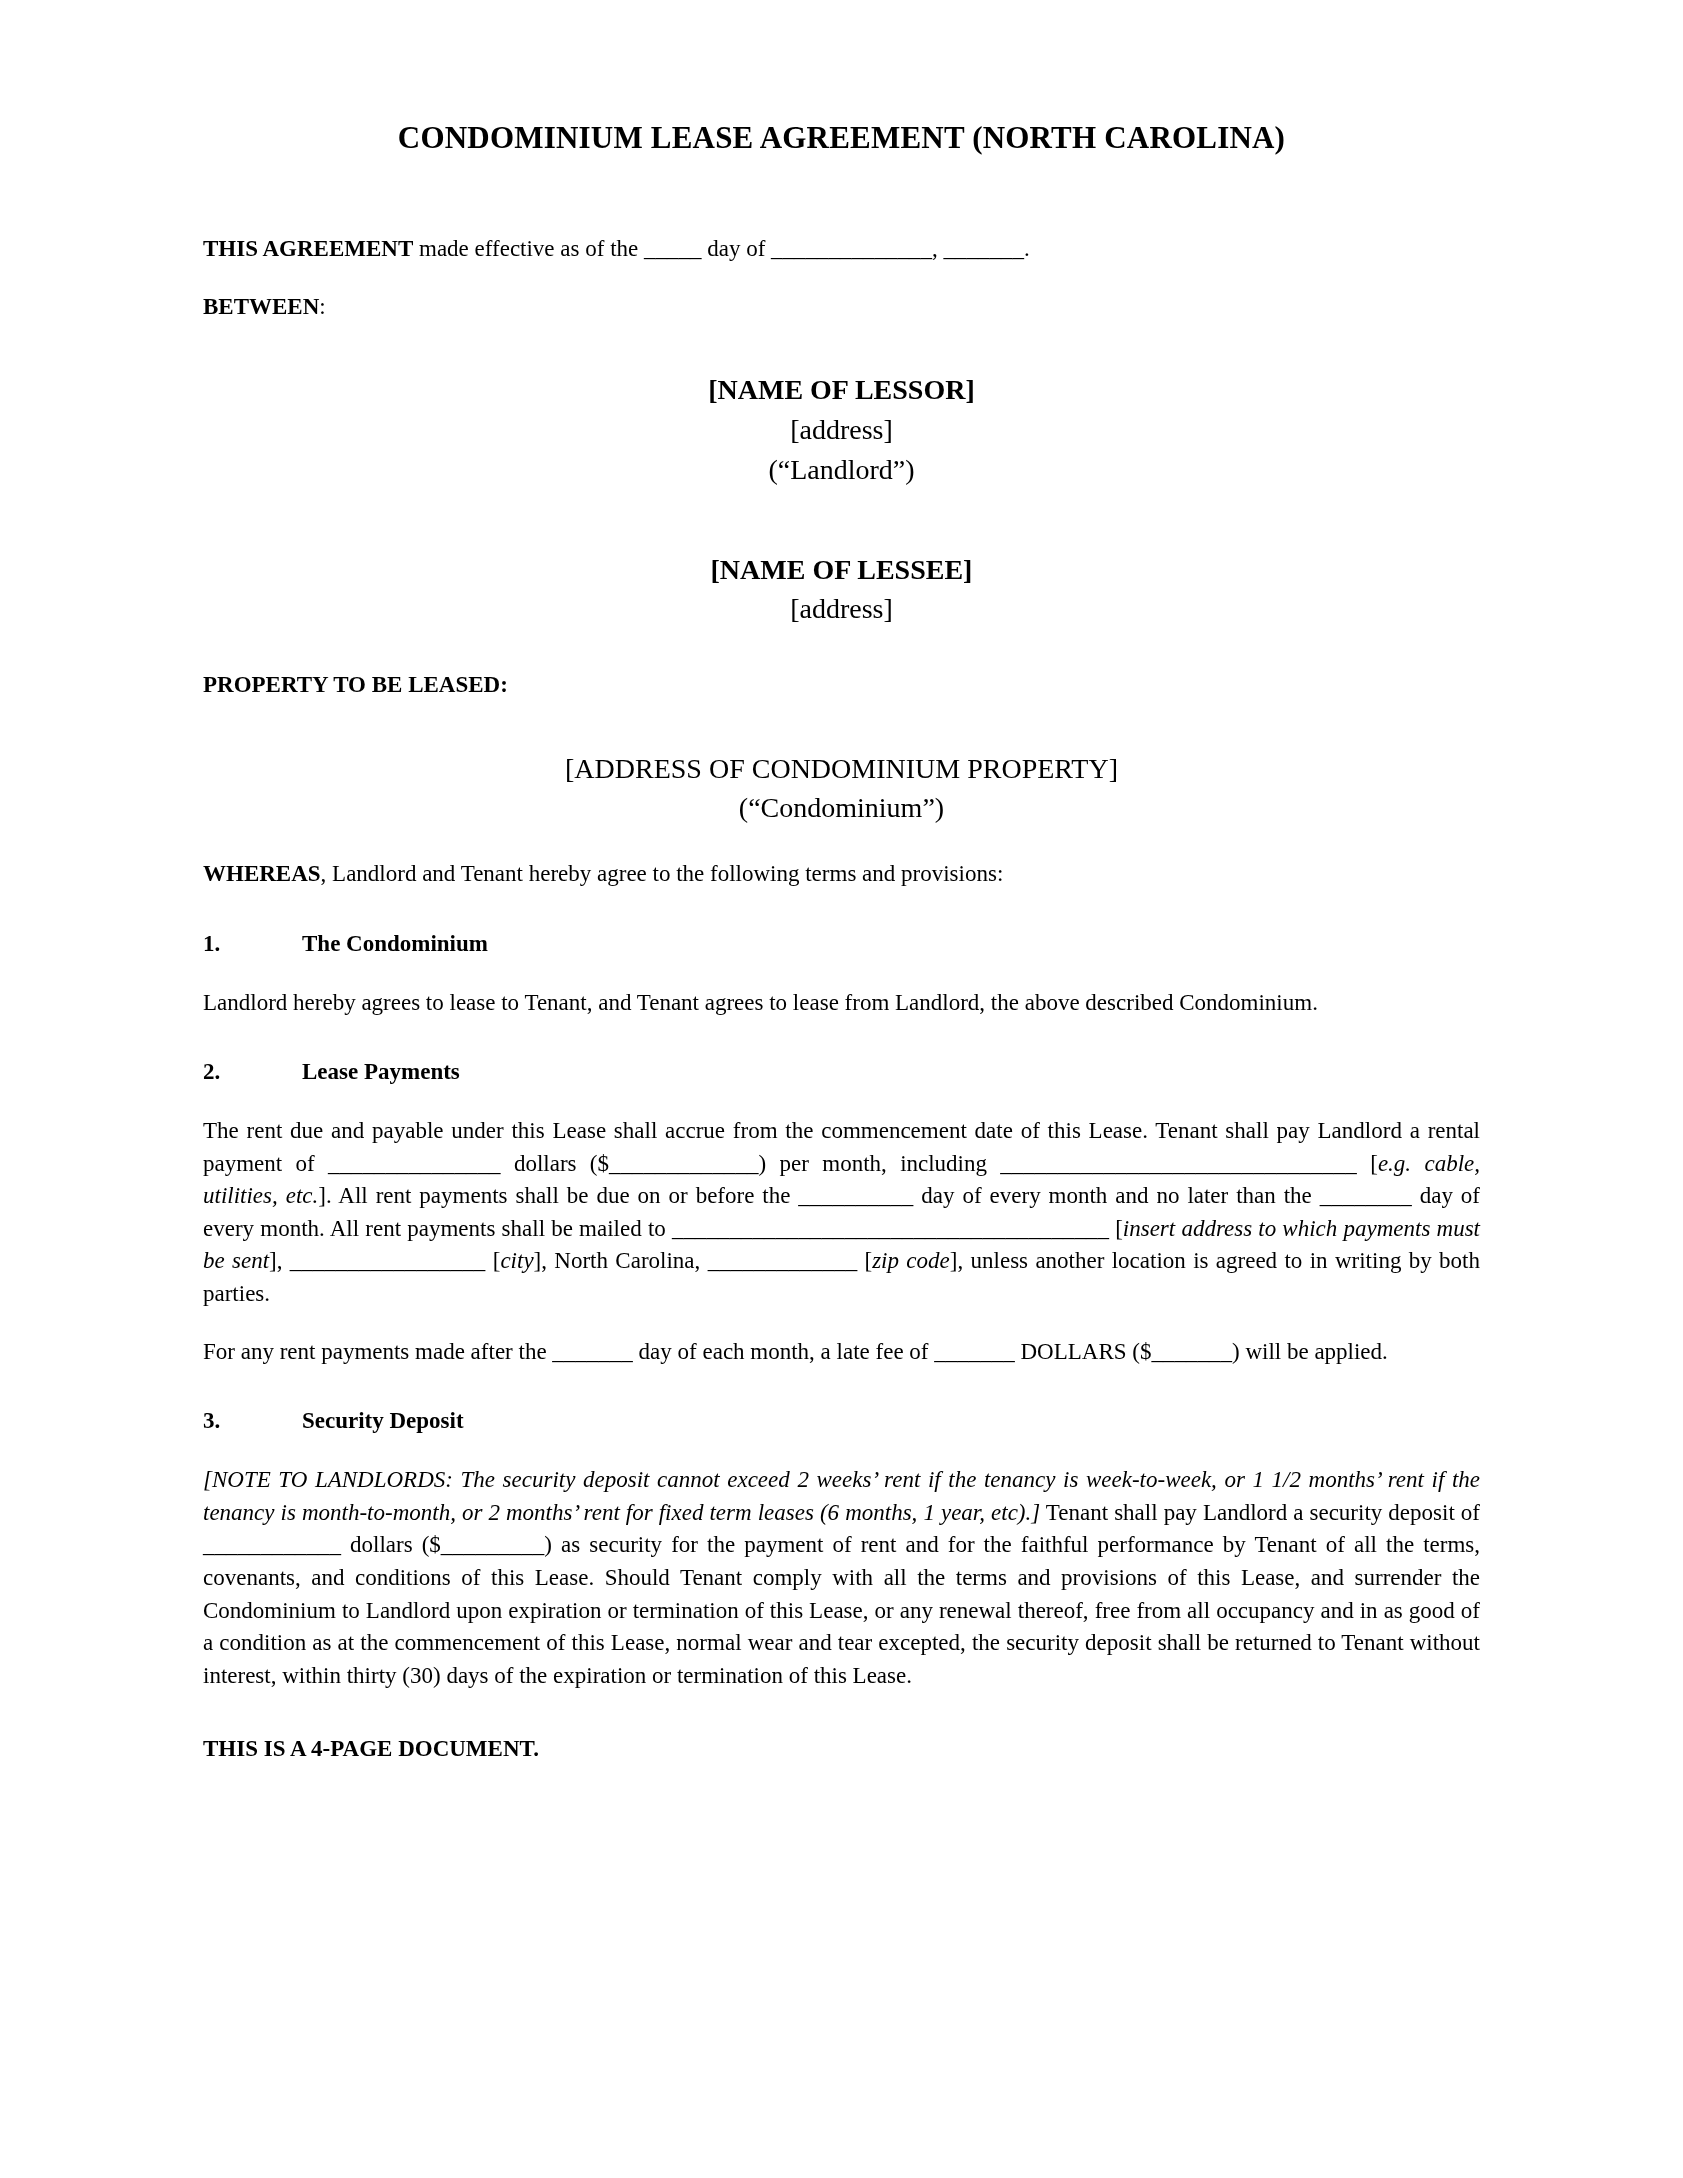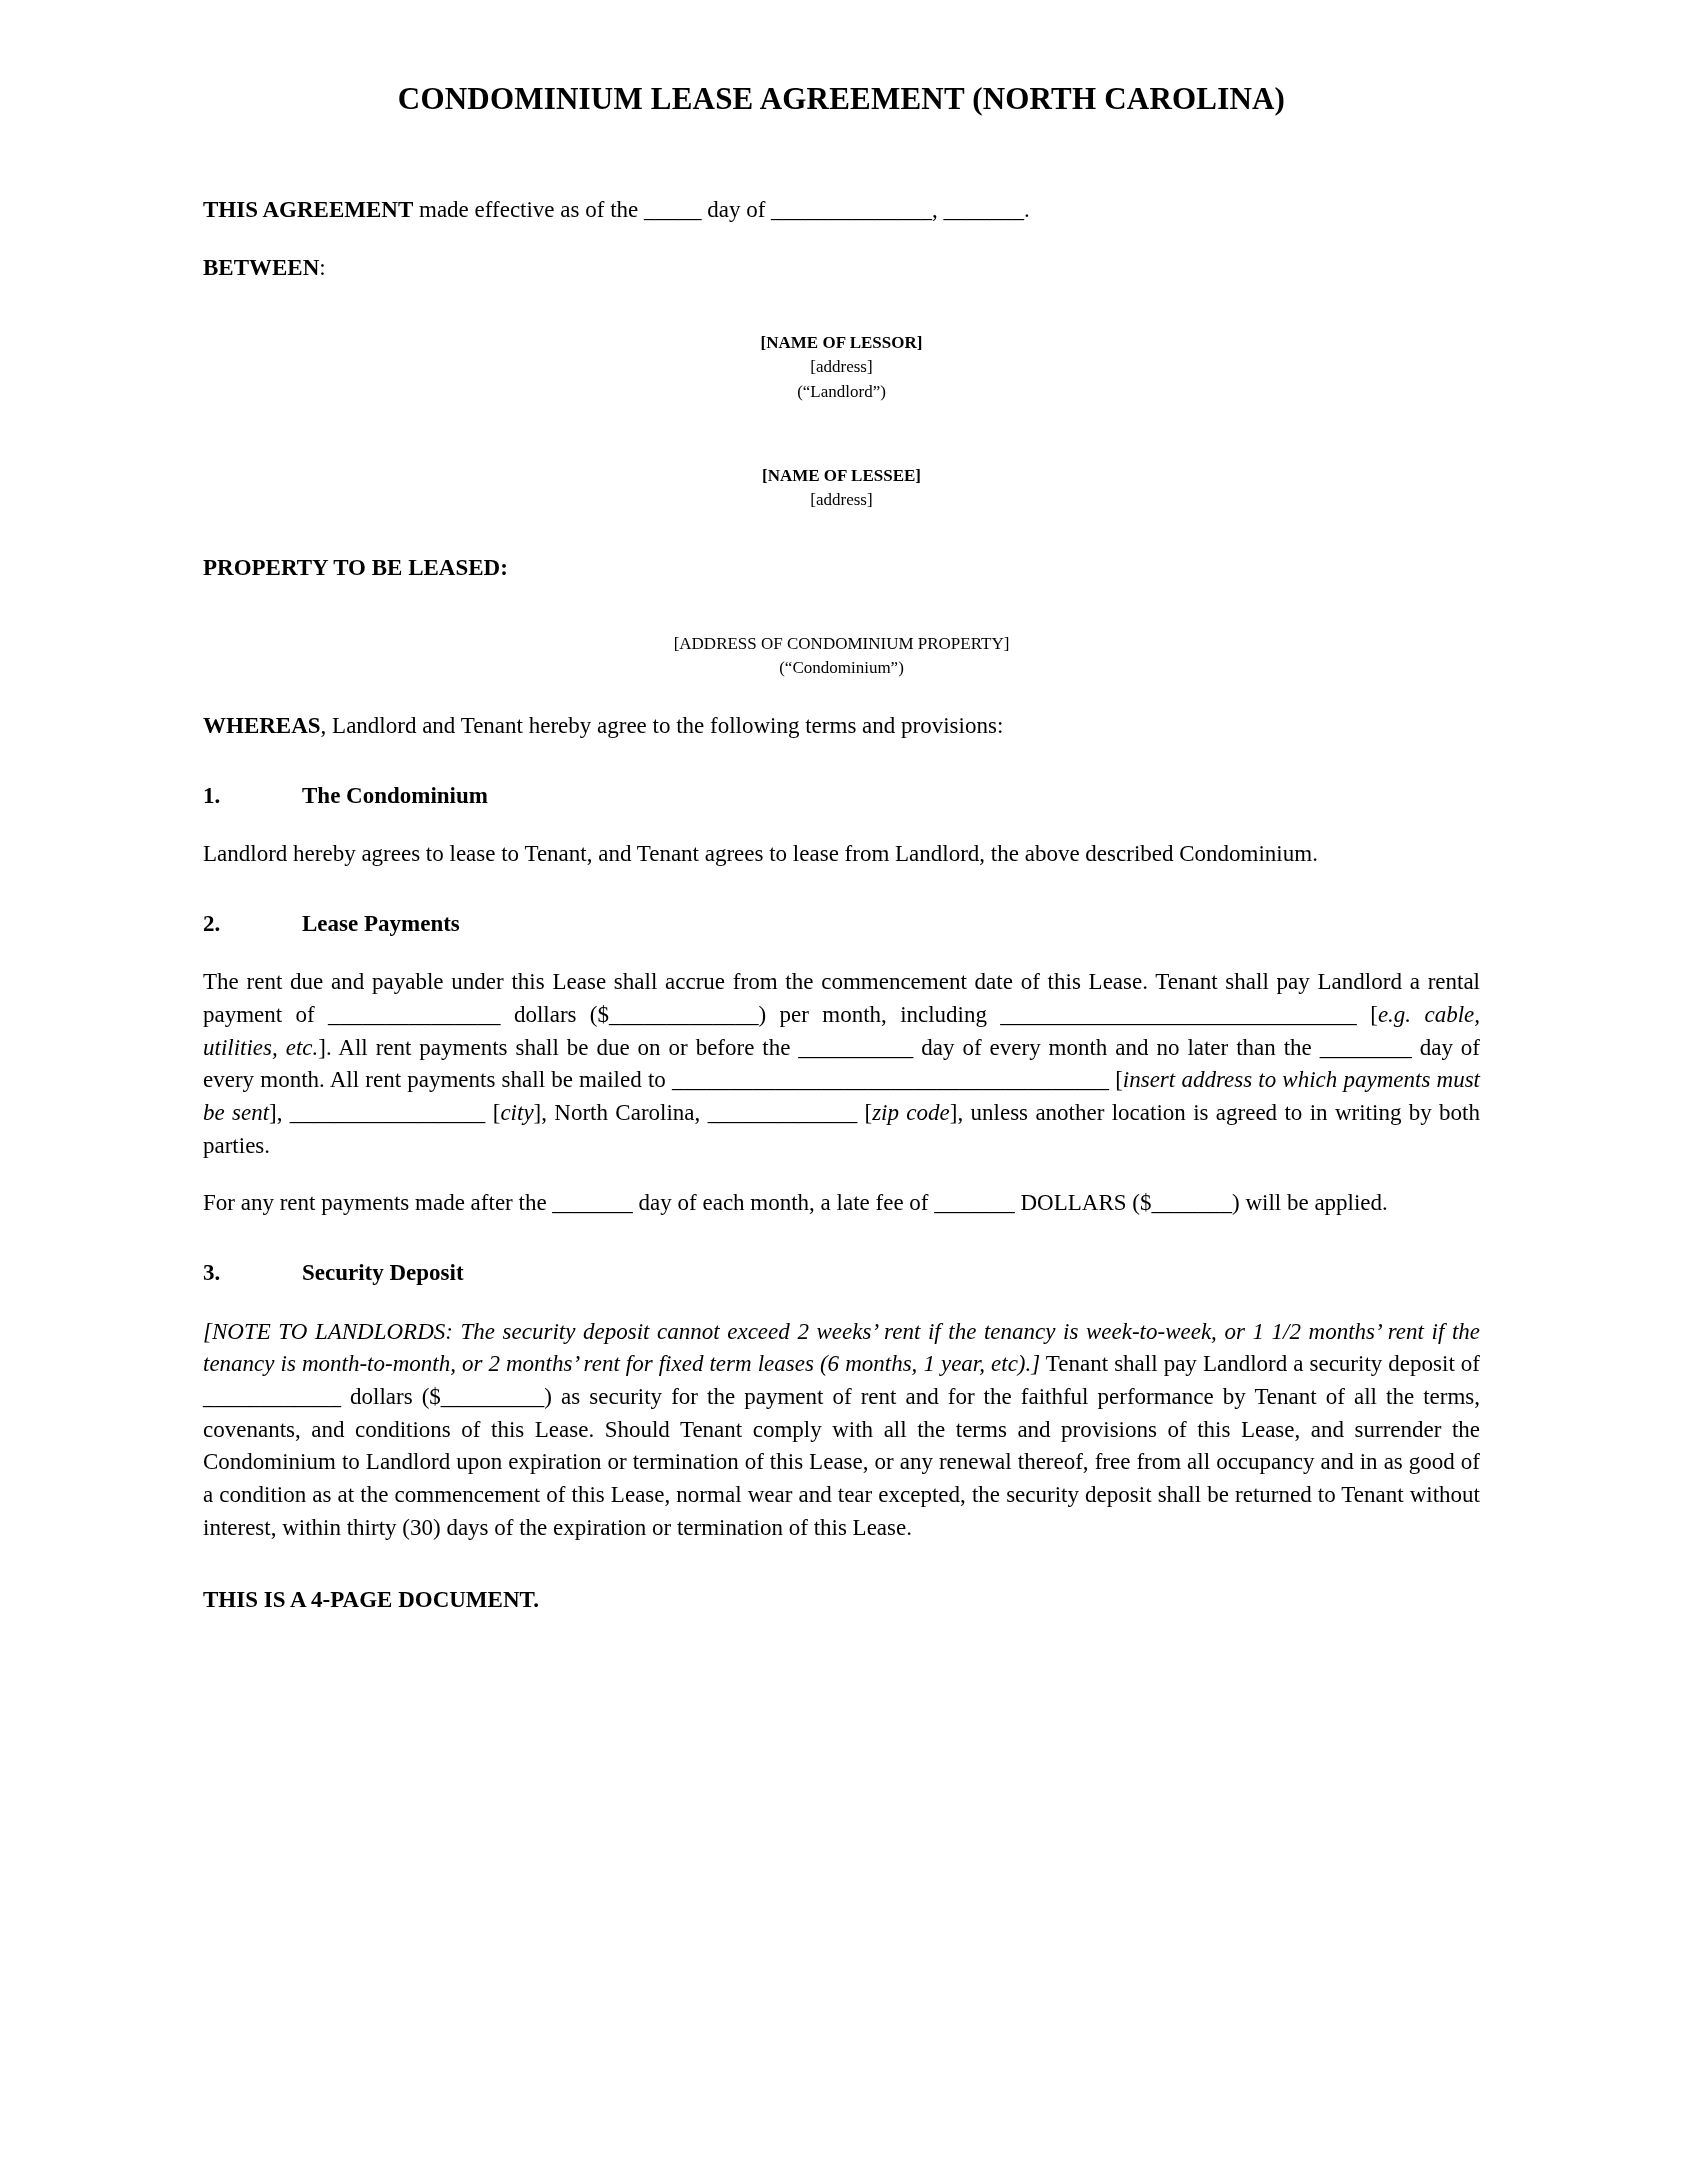--- a/index.html
+++ b/index.html
@@ -10,21 +10,21 @@
   body {
     width: 1683px;
     height: 2178px;
     font-family: "Liberation Serif", serif;
     color: #000000;
   }
   .page {
     width: 1683px;
     height: 1692px;
     box-sizing: border-box;
-    padding: 81px 203px 0 203px;
+    padding: 120px 203px 0 203px;
     position: relative;
   }
   .doc-title {
     text-align: center;
     font-weight: bold;
     font-size: 31px;
     letter-spacing: 0.2px;
     margin: 0 0 77px 0;
   }
   p {
@@ -32,21 +32,21 @@
     font-size: 23px;
     line-height: 1.42;
     text-align: justify;
   }
   .b { font-weight: bold; }
   .i { font-style: italic; }
   .bi { font-weight: normal; font-style: italic; }
   .center {
     text-align: center;
     margin: 0;
-    font-size: 17px;
+    font-size: 28px;
     line-height: 1.42;
   }
   .party-block {
     margin: 0 0 0 0;
   }
   .gap-sm { height: 22px; }
   .gap-md { height: 30px; }
   .gap-lg { height: 40px; }
   .section-head {
     display: flex;

